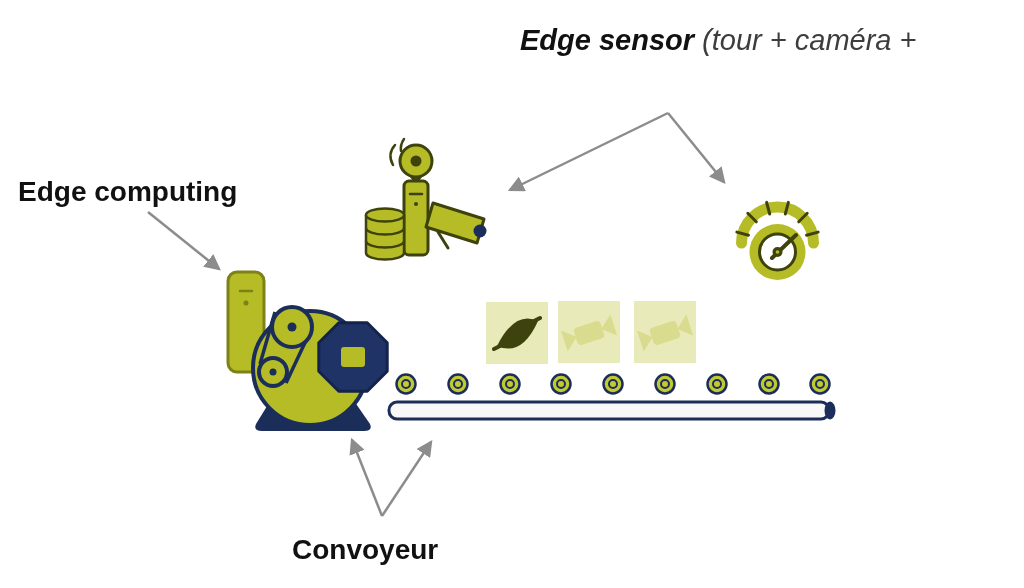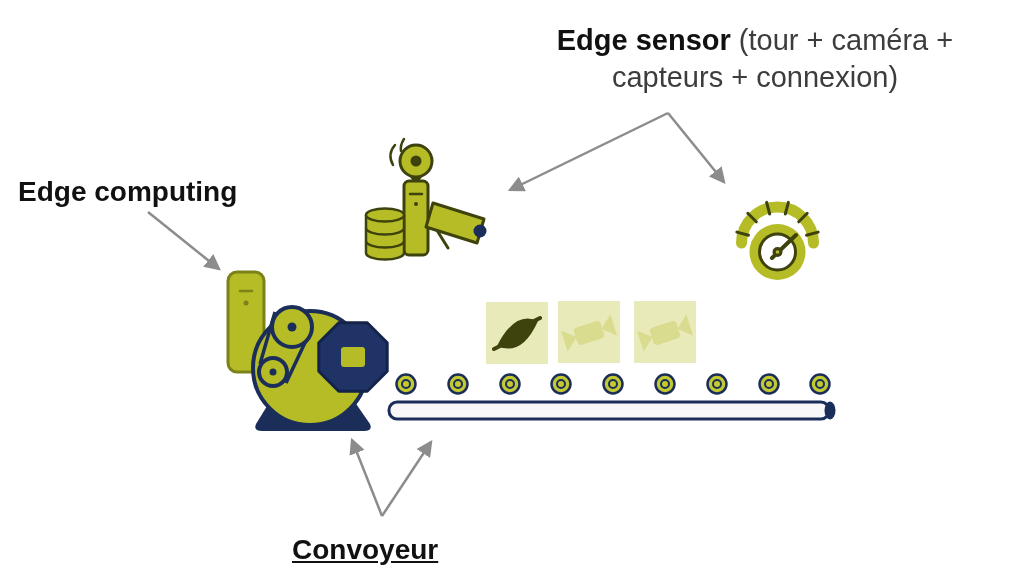--- a/index.html
+++ b/index.html
@@ -4,29 +4,29 @@
 <style>
   html,body{margin:0;padding:0;}
   body{
     width:1024px;height:588px;position:relative;overflow:hidden;
     background:#ffffff;
     font-family:"Liberation Sans", sans-serif;
   }
   .stage{position:absolute;left:0;top:0;width:1024px;height:588px;}
   .label{position:absolute;color:#1a1a1a;}
   .edge-sensor-label{
-    left:520px;top:22px;width:470px;text-align:center;
-    font-size:29px;line-height:37px;color:#3d3d3d;font-weight:400;
+    left:520px;top:22px;width:470px;
+    font-size:29px;line-height:37px;color:#3d3d3d;font-weight:400;font-style:italic;
   }
   .edge-sensor-label .bold{font-weight:700;color:#111111;}
   .edge-computing-label{
     left:18px;top:176px;font-size:28px;font-weight:700;color:#111111;
   }
   .convoyeur-label{
-    left:292px;top:534px;font-size:28px;font-weight:700;color:#111111;text-decoration:underline;
+    left:292px;top:534px;font-size:28px;font-weight:700;color:#111111;
   }
 </style>
 </head>
 <body>
 
 <svg class="stage" viewBox="0 0 1024 588" xmlns="http://www.w3.org/2000/svg">
   <defs>
     <marker id="arrowhead" viewBox="0 0 10 10" refX="8.5" refY="5" markerWidth="6.5" markerHeight="6.5" orient="auto-start-reverse">
       <path d="M0,0 L10,5 L0,10 z" fill="#8c8c8c"></path>
     </marker>
@@ -161,18 +161,17 @@
       <rect x="-31" y="-32" width="62" height="62" transform="rotate(18)" fill="#e9eab9"></rect>
       <rect x="-14" y="-9" width="28" height="18" rx="4" fill="#d9dc8e"></rect>
       <polygon points="-13,0 -26,-11 -26,11" fill="#d9dc8e"></polygon>
       <polygon points="13,0 26,-11 26,11" fill="#d9dc8e"></polygon>
     </g>
   </g>
 </svg>
 
 <div class="label edge-sensor-label">
   <span class="bold">Edge sensor</span><span> (tour + caméra +</span><br>
-  <span>capteurs + connexion)</span>
 </div>
 
 <div class="label edge-computing-label">Edge computing</div>
 
 <div class="label convoyeur-label">Convoyeur</div>
 
 </body></html>

